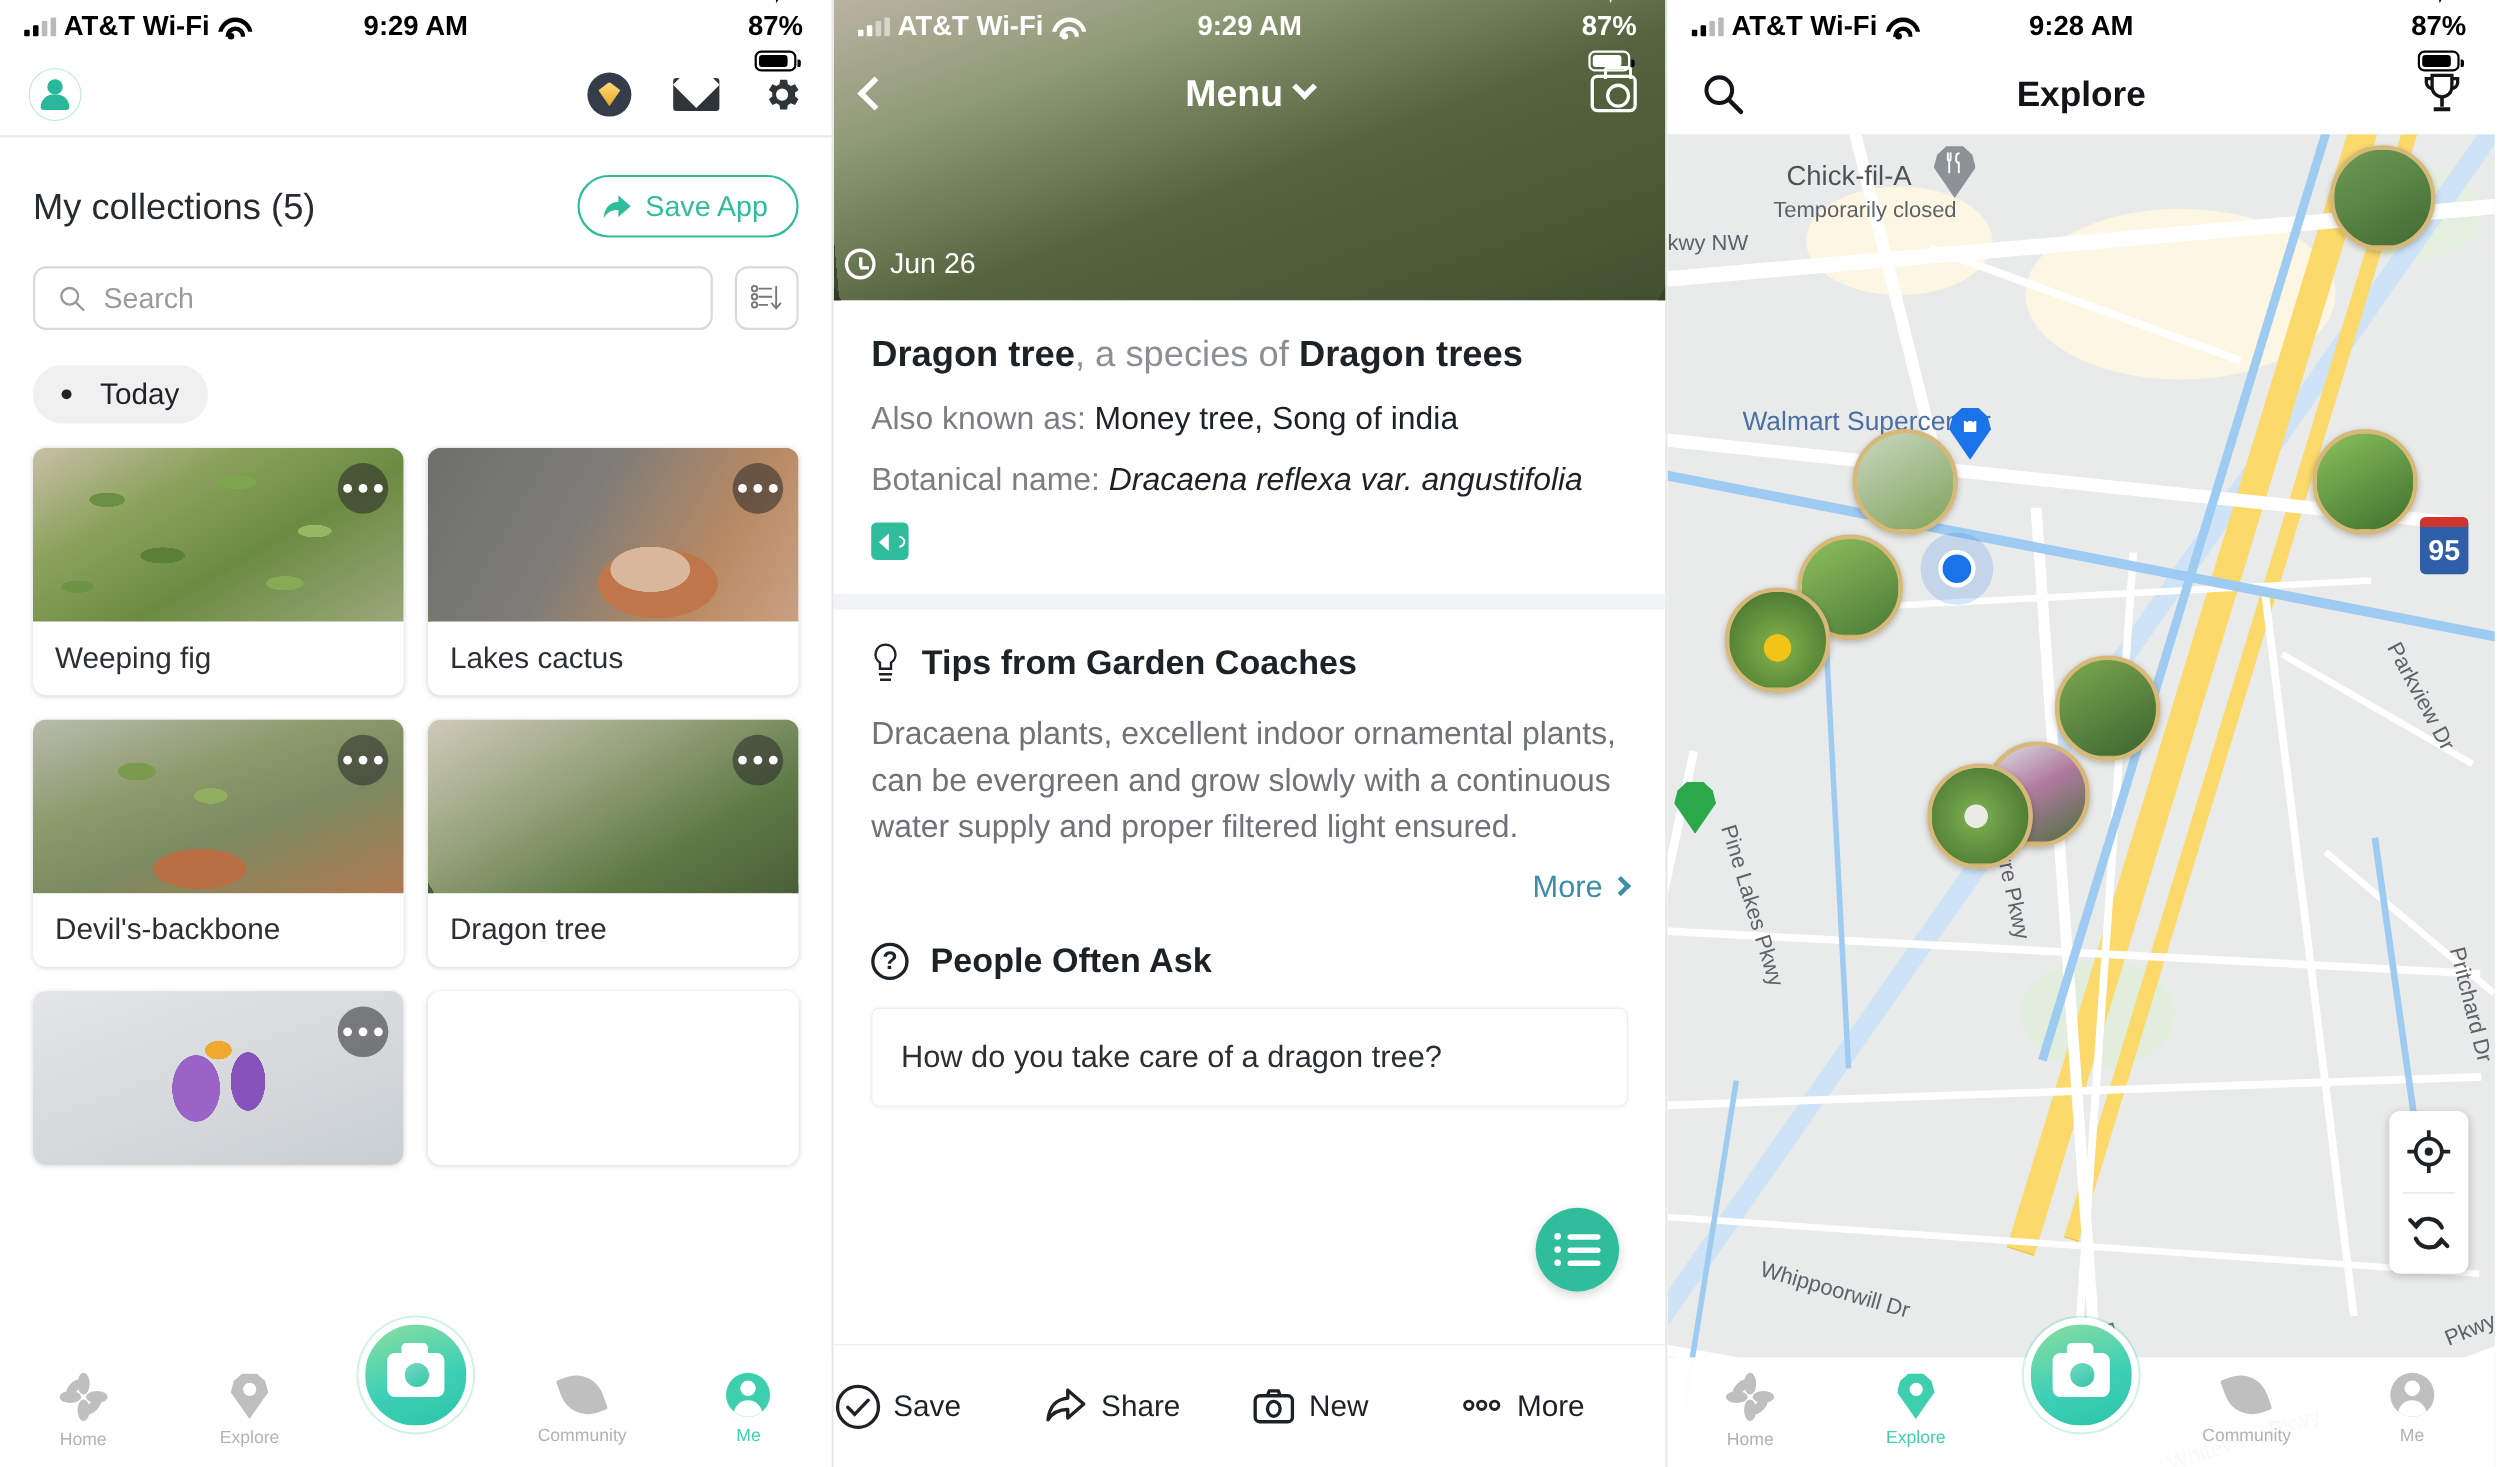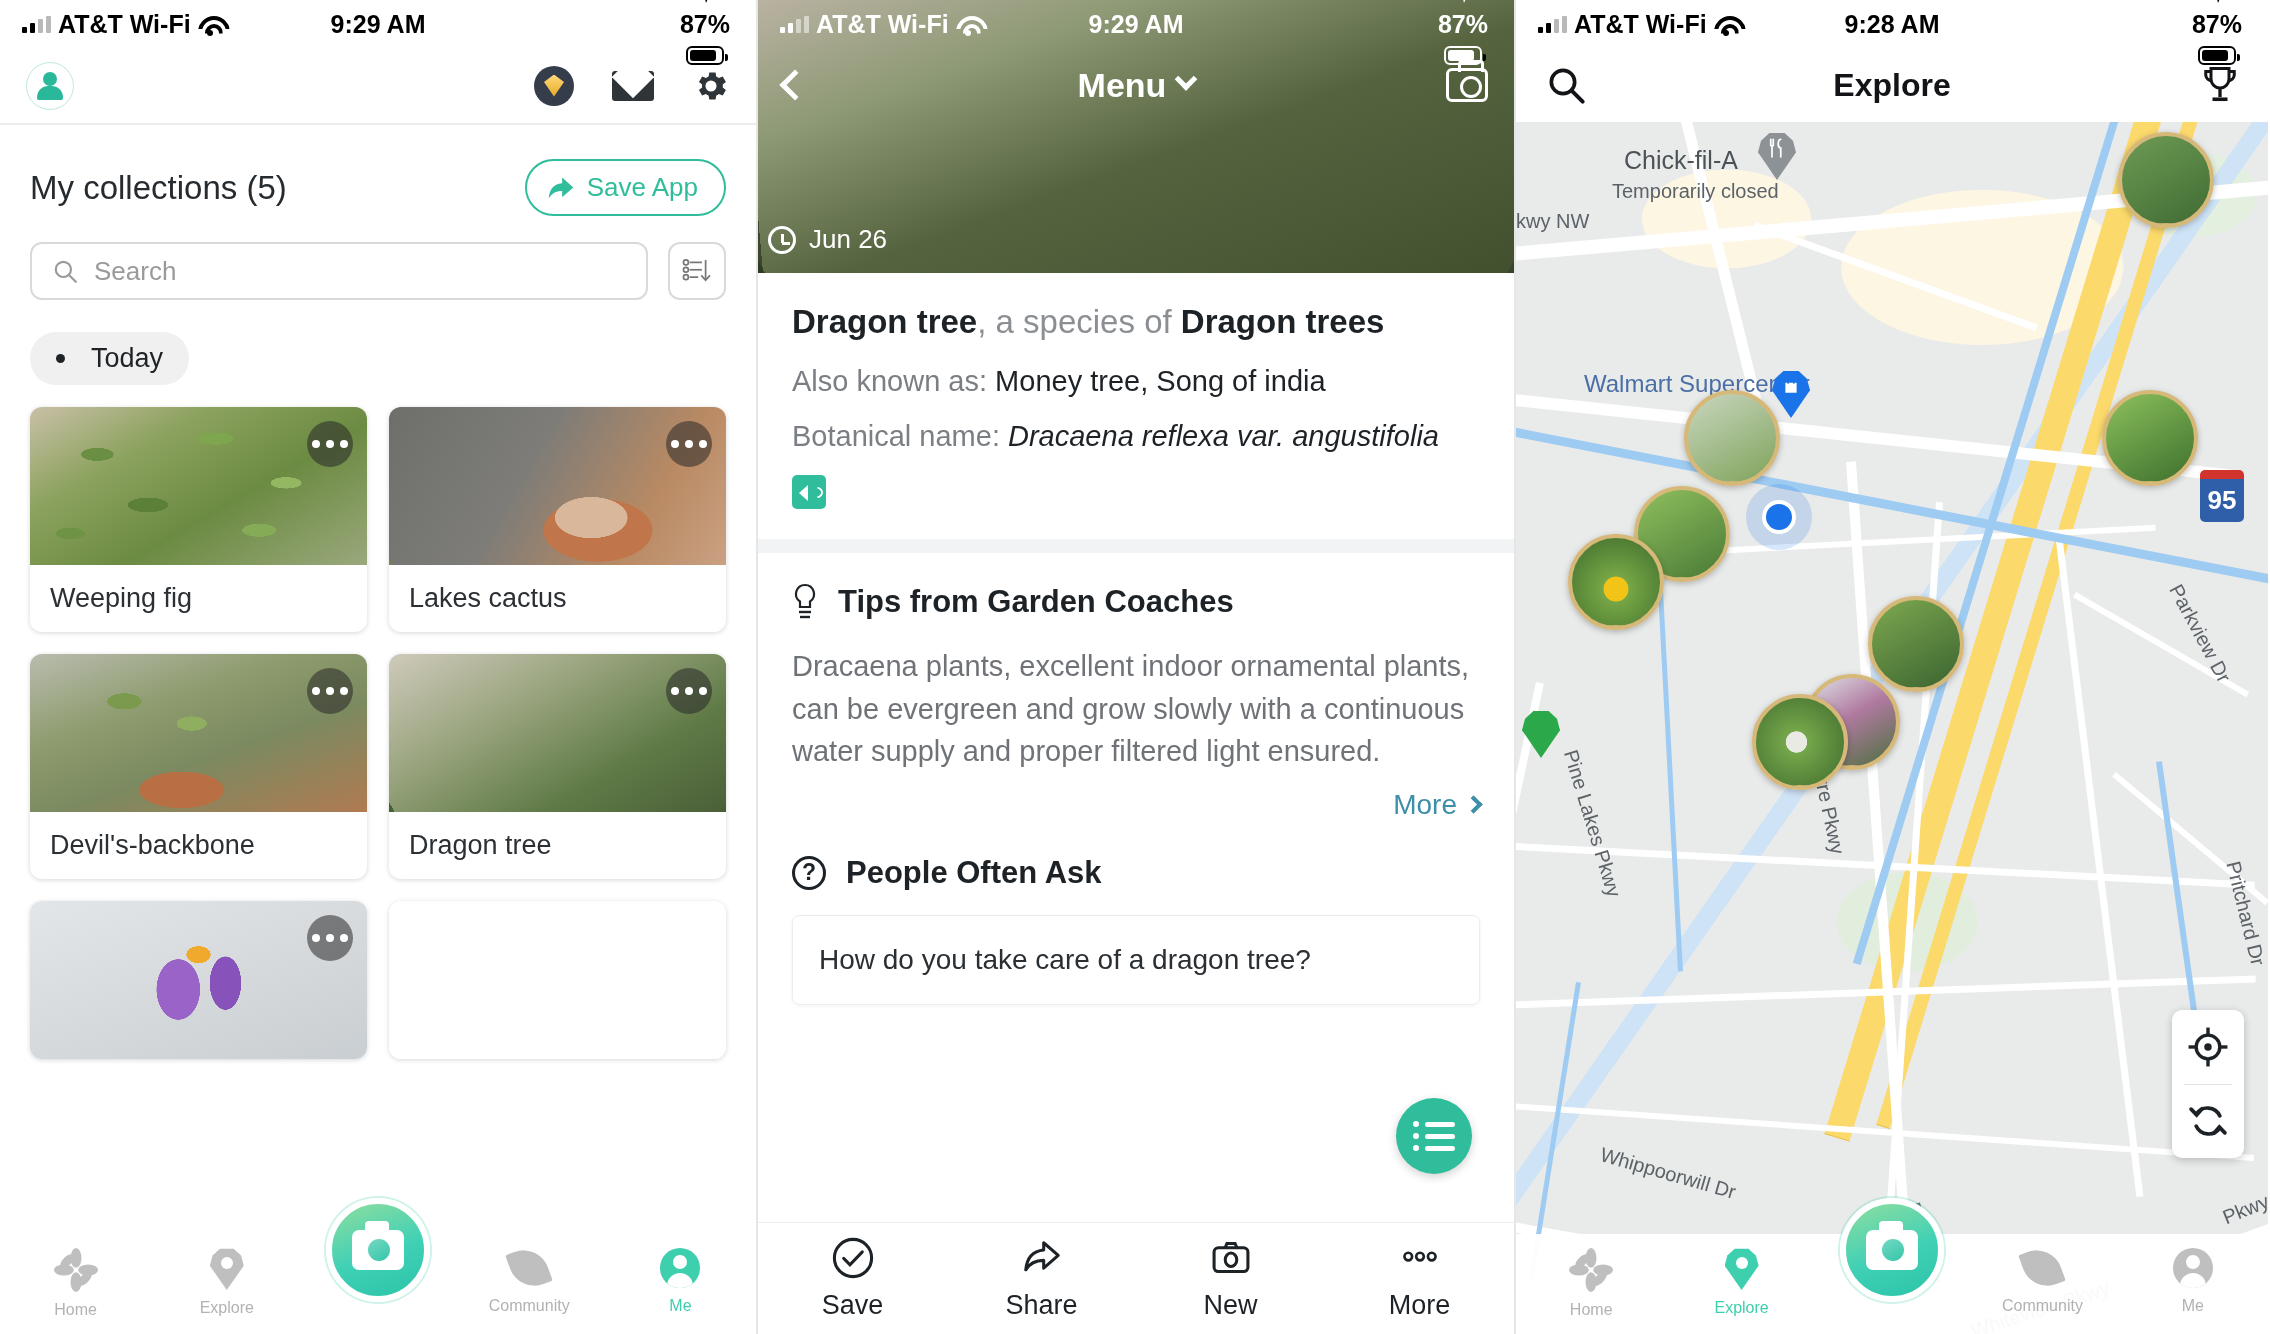--- a/index.html
+++ b/index.html
@@ -162,21 +162,21 @@
   .qcard{margin:24px 34px 0 34px;border:1px solid #ededed;border-radius:8px;padding:28px 26px;font-size:28px;color:#2a2f34;
       box-shadow:0 1px 4px rgba(0,0,0,.06);}
   .listfab{position:absolute;right:42px;bottom:160px;width:76px;height:76px;border-radius:50%;background:#2fbd9c;
       display:flex;flex-direction:column;align-items:center;justify-content:center;gap:6px;z-index:25;
       box-shadow:0 3px 10px rgba(0,0,0,.18);}
   .listfab span{display:flex;align-items:center;gap:6px;}
   .listfab span i{width:6px;height:6px;border-radius:50%;background:#fff;display:block;}
   .listfab span u{width:30px;height:5px;border-radius:3px;background:#fff;display:block;text-decoration:none;}
   .actionbar{position:absolute;bottom:0;left:0;right:0;height:112px;background:#fff;border-top:1px solid #ececec;
       display:flex;align-items:center;z-index:30;}
-  .action{flex:1;display:flex;flex-direction:column;align-items:center;gap:10px;}
+  .action{flex:1;display:flex;flex-direction:row;align-items:center;gap:10px;}
   .action .al{font-size:27px;color:#1d2227;}
 
   
   .mapnav{height:74px;display:flex;align-items:center;padding:0 30px;background:#fff;position:relative;z-index:20;}
   .mapnav .t{position:absolute;left:0;right:0;text-align:center;font-size:32px;font-weight:700;color:#121417;}
   .map{position:absolute;top:122px;left:0;right:0;bottom:0;overflow:hidden;background:#e9eaea;}
   .map-bg{position:absolute;inset:0;
      background:
       linear-gradient(125deg, transparent 0 46%, #cfe3f7 46% 47.4%, transparent 47.4%),
       radial-gradient(ellipse 120px 70px at 28% 8%, #fdf6e3 70%, transparent 71%),

